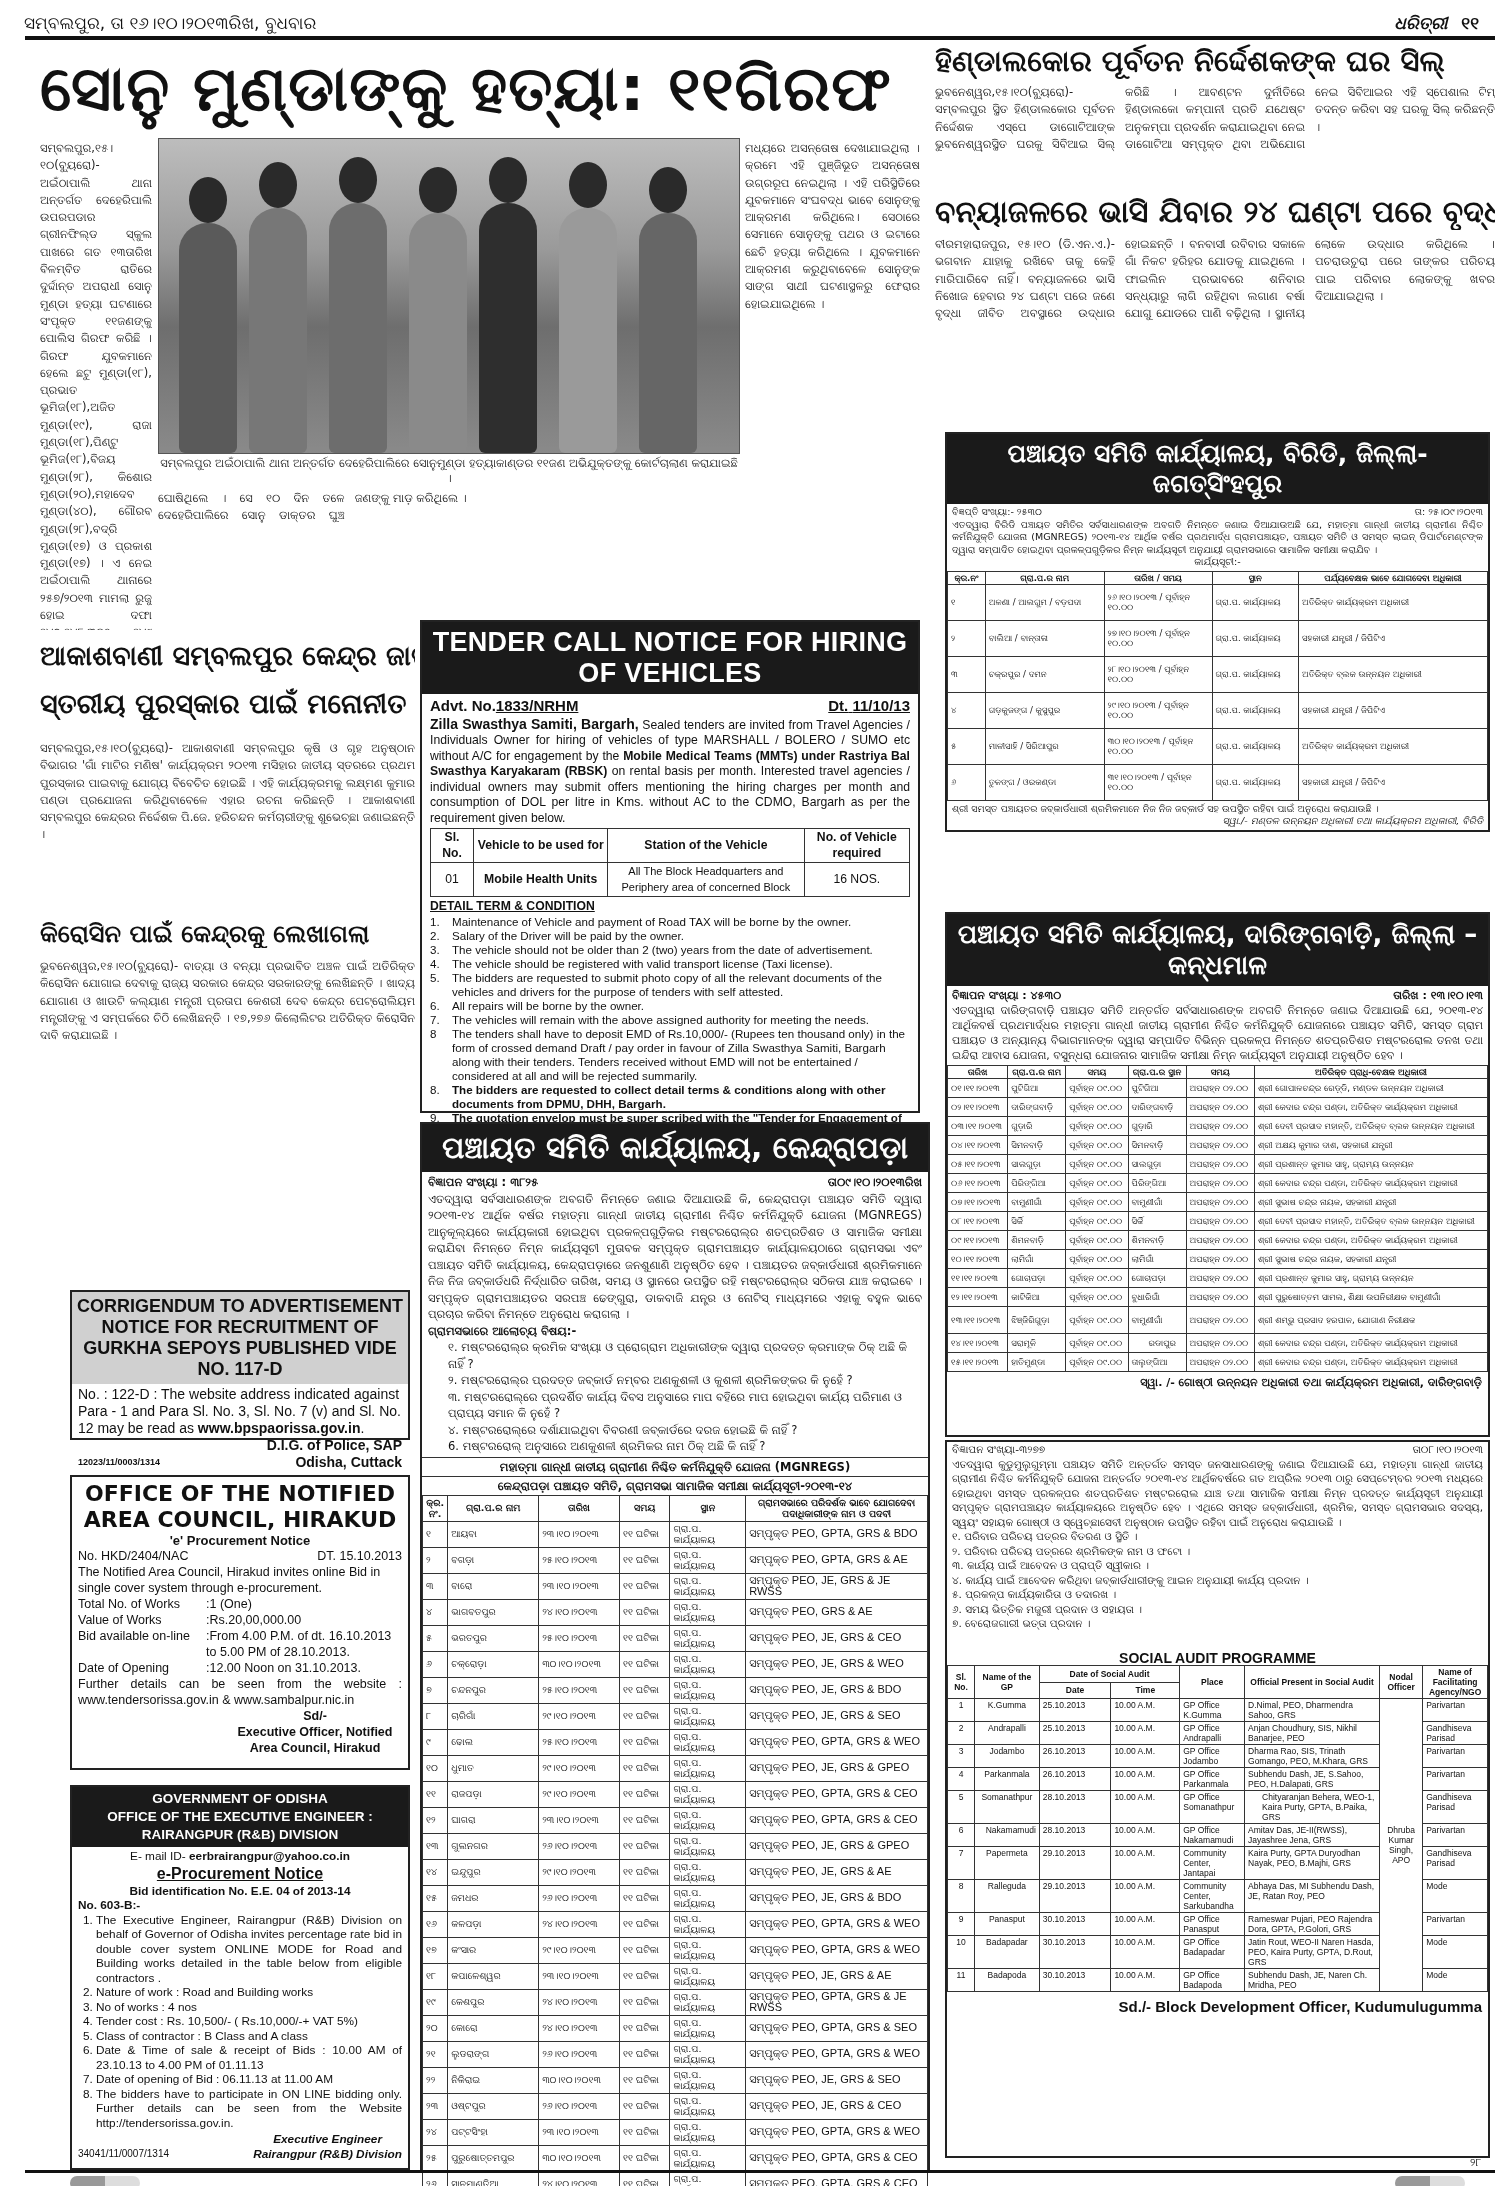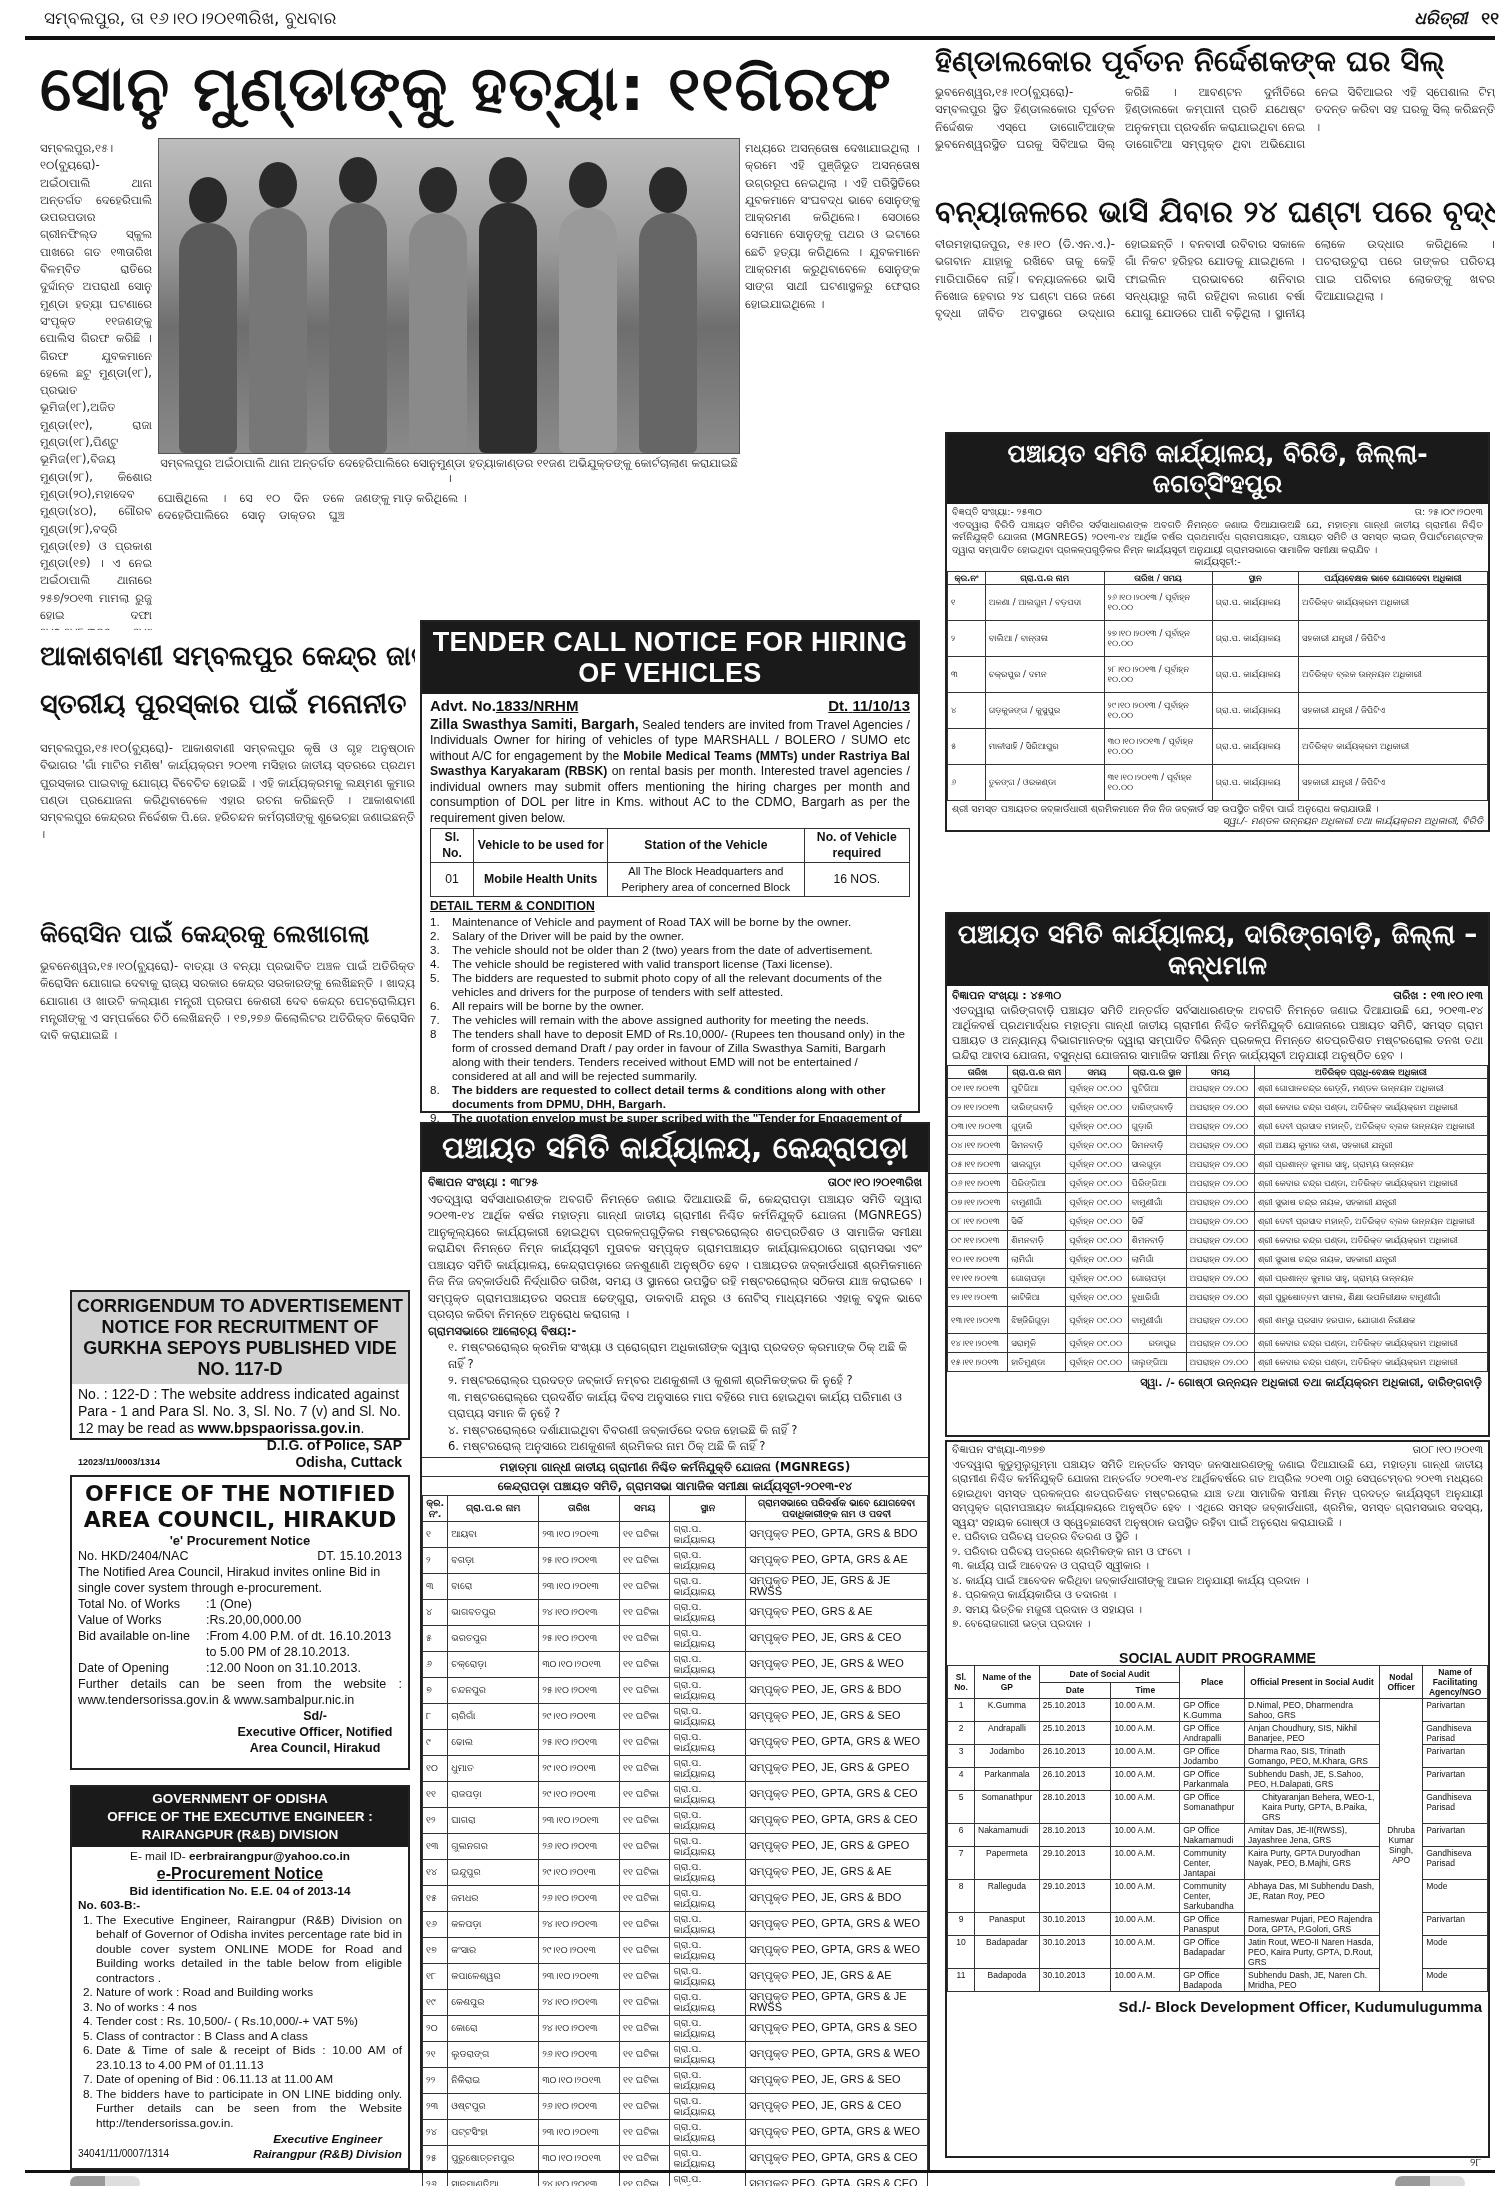--- a/index.html
+++ b/index.html
@@ -1,18 +1,18 @@
 <!DOCTYPE html>
 <html><head>
 <meta charset="utf-8">
 <style>
 *{box-sizing:border-box;margin:0;padding:0}
 body{width:1500px;height:2186px;background:#fff;font-family:"DejaVu Sans",sans-serif;color:#111;position:relative;overflow:hidden}
 .abs{position:absolute}
-.mast{left:44px;top:8px;width:1455px;height:30px;display:flex;justify-content:space-between;font-size:17px}
+.mast{left:24px;top:8px;width:1455px;height:30px;display:flex;justify-content:space-between;align-items:center;font-size:17px}
 .mast-rule{left:25px;top:36px;width:1470px;height:4px;background:#111}
 .hl-main{left:40px;top:48px;width:880px;font-size:62px;font-weight:bold;line-height:82px;white-space:nowrap;overflow:hidden;letter-spacing:1px}
 .hl-sub{font-size:29px;font-weight:bold;white-space:nowrap;overflow:hidden}
 .col-text{font-size:11.5px;line-height:17.3px;text-align:justify;color:#222;overflow:hidden;word-wrap:break-word}
 .photo{left:158px;top:138px;width:582px;height:316px;background:linear-gradient(180deg,#bdbdbd 0%,#9a9a9a 35%,#6e6e6e 60%,#8a8a8a 100%);border:1px solid #555;overflow:hidden}
 .person{position:absolute;bottom:0;width:58px;border-radius:28px 28px 6px 6px;background:#3c3c3c}
 .person::before{content:"";position:absolute;top:-46px;left:10px;width:38px;height:46px;border-radius:50%;background:#2a2a2a}
 .caption{left:158px;top:456px;width:582px;font-size:11.5px;line-height:15px;text-align:center;color:#222}
 .box{border:2px solid #222;background:#fff}
 .black-head{background:#1a1a1a;color:#fff;font-weight:bold;text-align:center}
@@ -766,21 +766,21 @@
           <td style="vertical-align: top; text-align: center;">5</td>
           <td style="vertical-align: top; text-align: center;">Somanathpur</td>
           <td style="vertical-align: top;">28.10.2013</td>
           <td style="vertical-align: top;">10.00 A.M.</td>
           <td style="vertical-align: top;">GP Office Somanathpur</td>
           <td style="vertical-align: top; padding-left: 17px;">Chityaranjan Behera, WEO-1, Kaira Purty, GPTA, B.Paika, GRS</td>
           <td style="vertical-align: top;">Gandhiseva Parisad</td>
         </tr>
         <tr>
           <td style="vertical-align: top; text-align: center;">6</td>
-          <td style="vertical-align: top; text-align: left;">Nakamamudi</td>
+          <td style="vertical-align: top; text-align: right;">Nakamamudi</td>
           <td style="vertical-align: top;">28.10.2013</td>
           <td style="vertical-align: top;">10.00 A.M.</td>
           <td style="vertical-align: top;">GP Office Nakamamudi</td>
           <td style="vertical-align: top;">Amitav Das, JE-II(RWSS), Jayashree Jena, GRS</td>
           <td style="vertical-align: top;">Parivartan</td>
         </tr>
         <tr>
           <td style="vertical-align: top; text-align: center;">7</td>
           <td style="vertical-align: top; text-align: center;">Papermeta</td>
           <td style="vertical-align: top;">29.10.2013</td>

